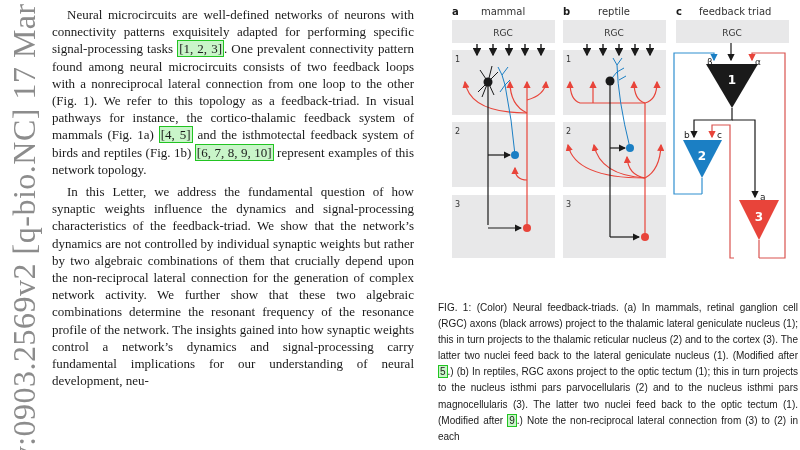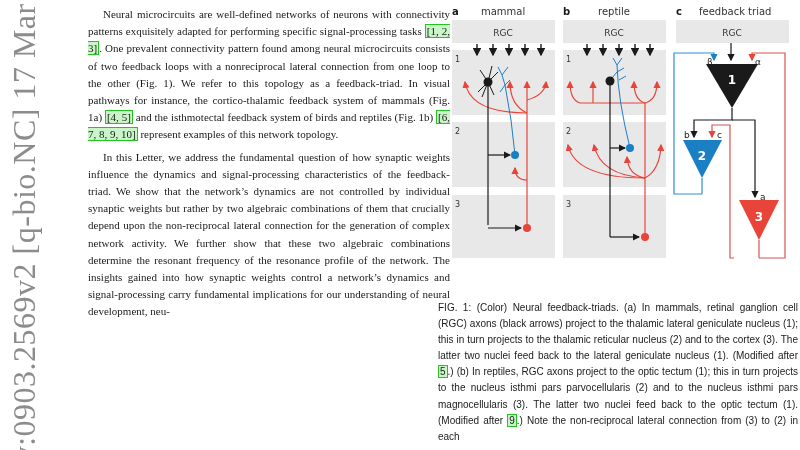--- a/index.html
+++ b/index.html
@@ -11,23 +11,22 @@
     position: absolute; left: 0; top: 0; width: 48px; height: 450px; overflow: hidden;
   }
   .arxiv-stamp span {
     position: absolute; left: 50%; top: 50%;
     transform: translate(-50%, -50%) rotate(-90deg);
     white-space: nowrap; font-family: "Liberation Serif", serif;
     font-size: 32px; color: #8c8c8c; letter-spacing: 0.5px;
   }
   .col-left {
     position: absolute; left: 52px; top: 6px; width: 362px;
-    font-family: "Liberation Serif", serif; font-size: 11px; line-height: 17.2px;
+    font-family: "Liberation Serif", serif; font-size: 13px; line-height: 17.2px;
     text-align: justify;
-    margin-left: 36px;
   }
   .col-left p { margin: 0; text-indent: 15px; }
   .col-left p + p { margin-top: 5px; }
   .cite {
     border: 1px solid #22c422; background: #c9f5c9; padding: 0 1px; line-height: 1;
   }
   .figure { position: absolute; left: 425px; top: 0; width: 375px; height: 270px; }
   .caption {
     position: absolute; left: 438px; top: 300px; width: 360px;
     font-family: Liberation Sans, sans-serif; font-size: 10px; line-height: 16.1px;

